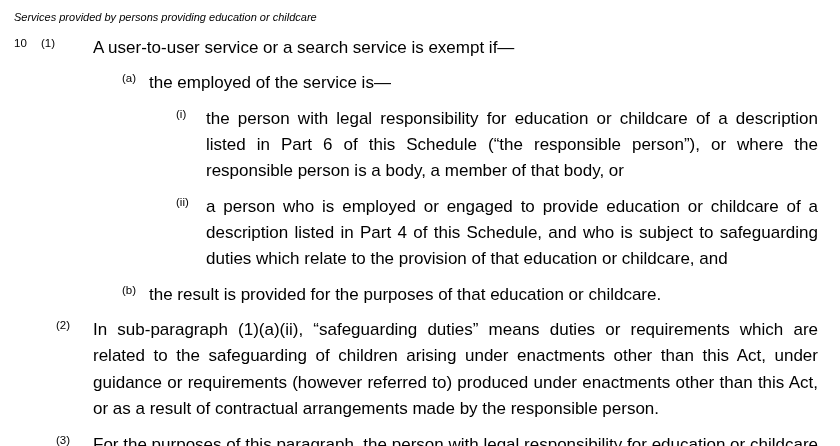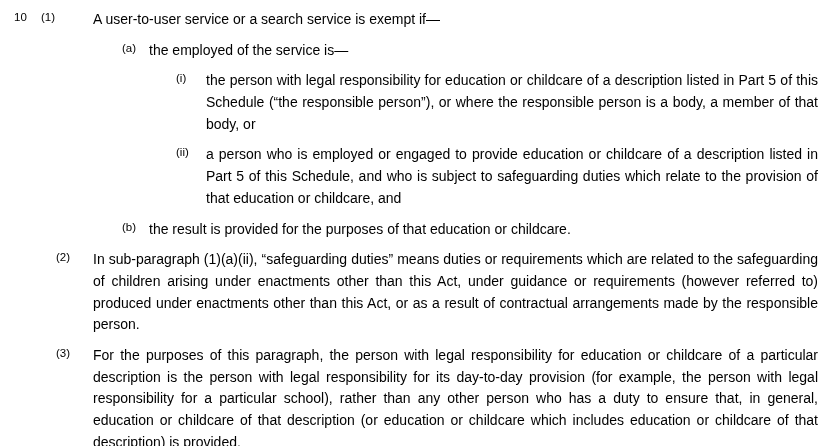--- a/index.html
+++ b/index.html
@@ -39,21 +39,21 @@
   }
   .marker {
     position: absolute;
     top: 0;
     font-size: 11.5px;
     white-space: nowrap;
   }
   .text {
     text-align: justify;
     text-justify: inter-word;
-    font-size: 14px;
+    font-size: 17px;
   }
   
   .lvl-para .marker.num { left: 14px; }
   .lvl-para .marker.sub { left: 41px; }
   .lvl-para .text { margin-left: 93px; margin-right: 22px; }
 
   
   .lvl-sub .marker.sub { left: 56px; }
   .lvl-sub .text { margin-left: 93px; margin-right: 22px; }
 
@@ -63,42 +63,43 @@
 
   
   .lvl-i .marker.roman { left: 176px; }
   .lvl-i .text { margin-left: 206px; margin-right: 22px; }
 </style>
 </head>
 <body>
 
 <div class="page">
 
+  <div class="heading">Services provided by persons providing education or childcare</div>
 
   <div class="block">
 
     <div class="row lvl-para">
       <span class="marker num">10</span>
       <span class="marker sub">(1)</span>
       <div class="text">A user-to-user service or a search service is exempt if—</div>
     </div>
 
     <div class="row lvl-a">
       <span class="marker alpha">(a)</span>
       <div class="text">the employed of the service is—</div>
     </div>
 
     <div class="row lvl-i">
       <span class="marker roman">(i)</span>
-      <div class="text">the person with legal responsibility for education or childcare of a description listed in Part 5 of this Schedule (“the responsible person”), or where the responsible person is a body, a member of that body, or</div>
+      <div class="text">the person with legal responsibility for education or childcare of a description listed in Part 6 of this Schedule (“the responsible person”), or where the responsible person is a body, a member of that body, or</div>
     </div>
 
     <div class="row lvl-i">
       <span class="marker roman">(ii)</span>
-      <div class="text">a person who is employed or engaged to provide education or childcare of a description listed in Part 5 of this Schedule, and who is subject to safeguarding duties which relate to the provision of that education or childcare, and</div>
+      <div class="text">a person who is employed or engaged to provide education or childcare of a description listed in Part 4 of this Schedule, and who is subject to safeguarding duties which relate to the provision of that education or childcare, and</div>
     </div>
 
     <div class="row lvl-a">
       <span class="marker alpha">(b)</span>
       <div class="text">the result is provided for the purposes of that education or childcare.</div>
     </div>
 
     <div class="row lvl-sub">
       <span class="marker sub">(2)</span>
       <div class="text">In sub-paragraph (1)(a)(ii), “safeguarding duties” means duties or requirements which are related to the safeguarding of children arising under enactments other than this Act, under guidance or requirements (however referred to) produced under enactments other than this Act, or as a result of contractual arrangements made by the responsible person.</div>

